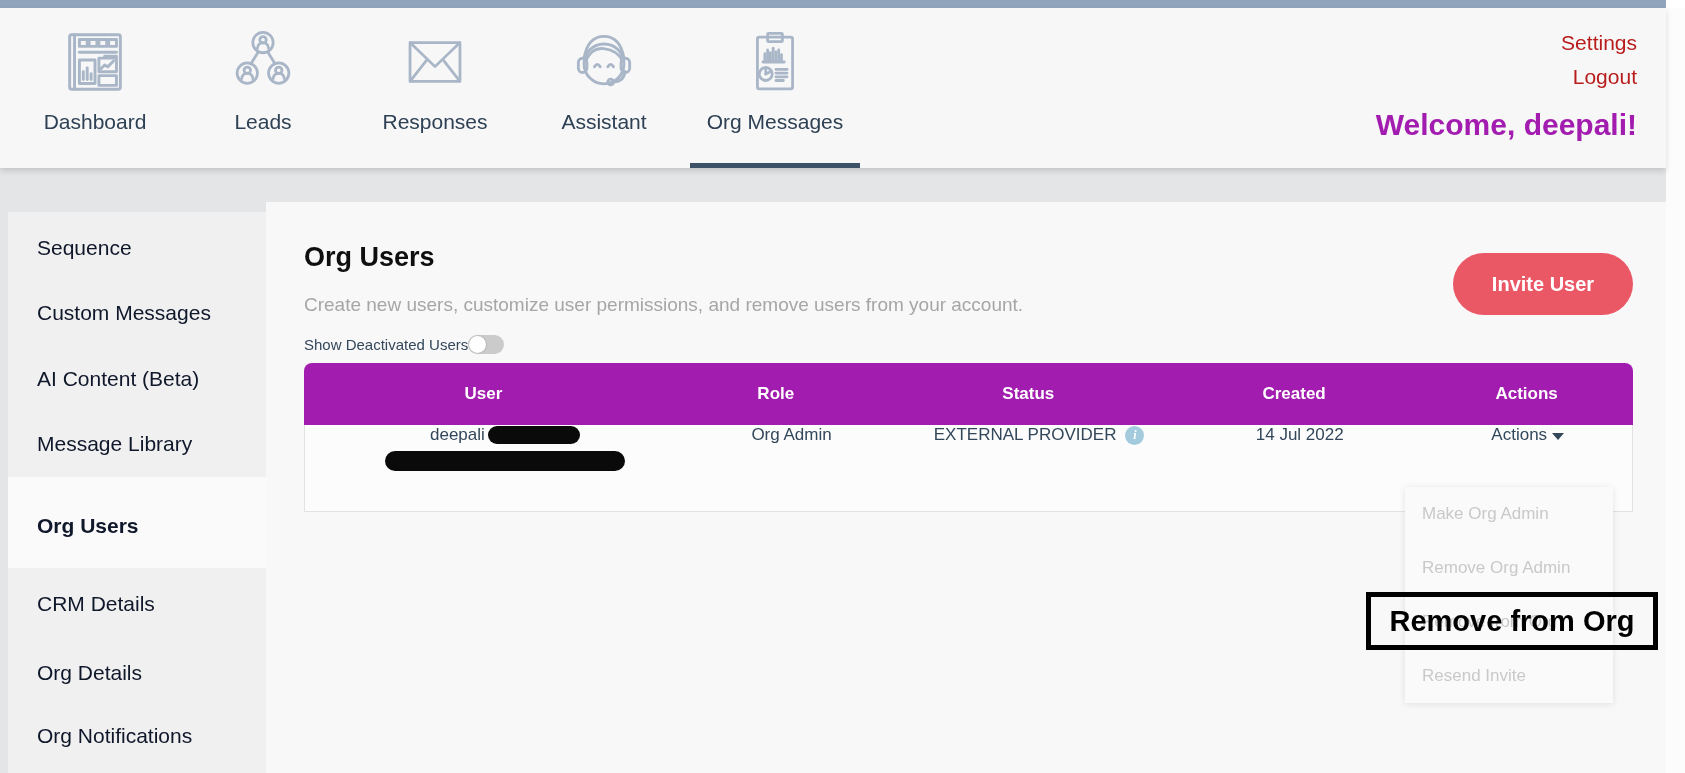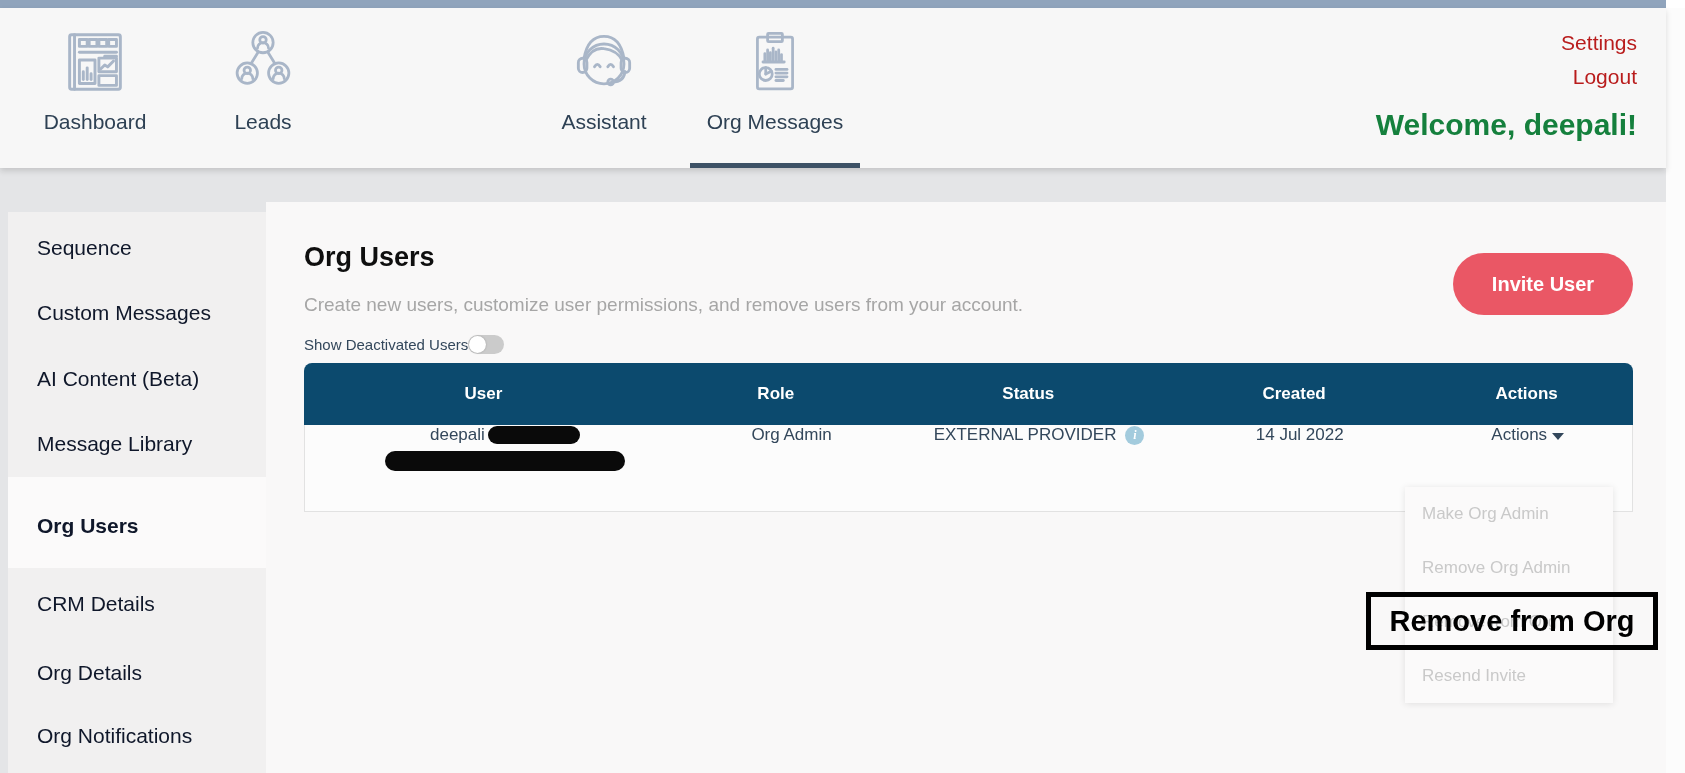--- a/index.html
+++ b/index.html
@@ -23,21 +23,21 @@
   .nav-item .nav-label { margin-top:6px; font-size:21px; color:#2e4154; }
   .nav-dashboard { left:25px;  width:140px; }
   .nav-leads     { left:213px; width:100px; }
   .nav-responses { left:370px; width:130px; }
   .nav-assistant { left:549px; width:110px; }
   .nav-orgmsgs   { left:690px; width:170px; }
   .active-underline { position:absolute; left:690px; top:163px; width:170px; height:5px; background:#3d5266; }
   .icon-svg { stroke:#a9b6c8; fill:none; stroke-width:3; stroke-linecap:round; stroke-linejoin:round; }
   .account { position:absolute; top:18px; right:29px; text-align:right; }
   .account-link { display:block; font-size:21px; line-height:34px; color:#b91c1c; cursor:pointer; text-decoration:none; }
-  .welcome { margin-top:14px; font-size:30px; font-weight:bold; color:#15803d; }
+  .welcome { margin-top:14px; font-size:30px; font-weight:bold; color:#a21caf; }
   
   .sidebar { position:absolute; left:8px; top:212px; width:258px; height:561px; background:#f1f0f0; }
   .side-item { position:absolute; left:0; width:100%; height:34px; line-height:34px; padding-left:29px; font-size:21px; color:#0f172a; cursor:pointer; }
   .side-active-block { position:absolute; left:0; top:265px; width:100%; height:91px; background:#fbfafa; }
   .si-0 { top:19px; }  .si-1 { top:84px; } .si-2 { top:150px; } .si-3 { top:215px; }
   .si-4 { top:297px; font-weight:bold; }
   .si-5 { top:375px; } .si-6 { top:444px; } .si-7 { top:507px; }
   
   .main { position:absolute; left:266px; top:202px; width:1400px; height:571px; background:#f9f8f8; }
   .page-title { position:absolute; left:38px; top:40px; font-size:27px; font-weight:bold; color:#0f0f0f; }
@@ -46,21 +46,21 @@
     position:absolute; left:1187px; top:51px; width:180px; height:62px;
     background:#ea5765; border:none; border-radius:31px; cursor:pointer;
     color:#ffffff; font-size:20px; font-weight:bold; font-family:"Liberation Sans",sans-serif;
   }
   .toggle-row { position:absolute; left:38px; top:133px; display:flex; align-items:center; }
   .toggle-label { font-size:15px; color:#33475b; }
   .toggle { position:relative; width:36px; height:19px; background:#cbcbcb; border-radius:10px; cursor:pointer; }
   .toggle .knob { position:absolute; left:1px; top:1px; width:17px; height:17px; background:#ffffff; border-radius:50%; box-shadow:0 0 2px rgba(0,0,0,0.25); }
   
   .table { position:absolute; left:38px; top:161px; width:1329px; }
-  .thead { display:flex; height:62px; background:#0c4a6e; border-radius:8px 8px 0 0; align-items:center; }
+  .thead { display:flex; height:62px; background:#a21caf; border-radius:8px 8px 0 0; align-items:center; }
   .th { color:#ffffff; font-weight:bold; font-size:17px; text-align:center; }
   .trow { display:flex; height:87px; background:#fcfcfc; border:1px solid #e2e2e2; border-top:none; align-items:flex-start;padding-left:24px; }
   .td { font-size:17px; color:#33475b; text-align:center; }
   .c-user { width:27%; } .c-role { width:17%; } .c-status { width:21%; } .c-created { width:19%; } .c-actions { width:16%; }
   .user-cell { display:flex; flex-direction:column; align-items:center; }
   .user-line1 { display:flex; align-items:center; }
   .redact-blob { display:inline-block; width:92px; height:18px; background:#0a0a0a; border-radius:9px; margin-left:3px; }
   .redact-bar { width:240px; height:20px; background:#0a0a0a; border-radius:10px; margin-top:6px; }
   .status-cell { display:flex; align-items:center; justify-content:center; gap:9px; }
   .info-icon {
@@ -127,20 +127,31 @@
           <path d="M34 25 a6 6 0 0 1 12 0"></path>
         <circle cx="23" cy="49" r="3.5"></circle>
           <path d="M17 58 a6 6 0 0 1 12 0"></path>
         <circle cx="57" cy="49" r="3.5"></circle>
           <path d="M51 58 a6 6 0 0 1 12 0"></path>
       </svg>
     </div>
     <div class="nav-label">Leads</div>
   </div>
 
+  <div class="nav-item nav-responses">
+    <div class="icon-box">
+      <svg class="icon-svg" width="74" height="74" viewBox="0 0 80 80">
+        <rect x="13" y="19" width="54" height="42" rx="2"></rect>
+        <polyline points="13,19 40,45 67,19"></polyline>
+        <line x1="13" y1="61" x2="31" y2="38"></line>
+        <line x1="67" y1="61" x2="49" y2="38"></line>
+      </svg>
+    </div>
+    <div class="nav-label">Responses</div>
+  </div>
 
   <div class="nav-item nav-assistant">
     <div class="icon-box">
       <svg class="icon-svg" width="76" height="76" viewBox="0 0 80 80">
         <circle cx="40" cy="42" r="21"></circle>
         <path d="M21 38 Q28 24 40 26 Q54 28 59 38"></path>
         <path d="M19 36 Q23 13 40 13 Q57 13 61 36"></path>
         <rect x="13" y="36" width="9" height="15" rx="4.5"></rect>
         <rect x="58" y="36" width="9" height="15" rx="4.5"></rect>
         <path d="M30 45 q3 -5 6 0"></path>

